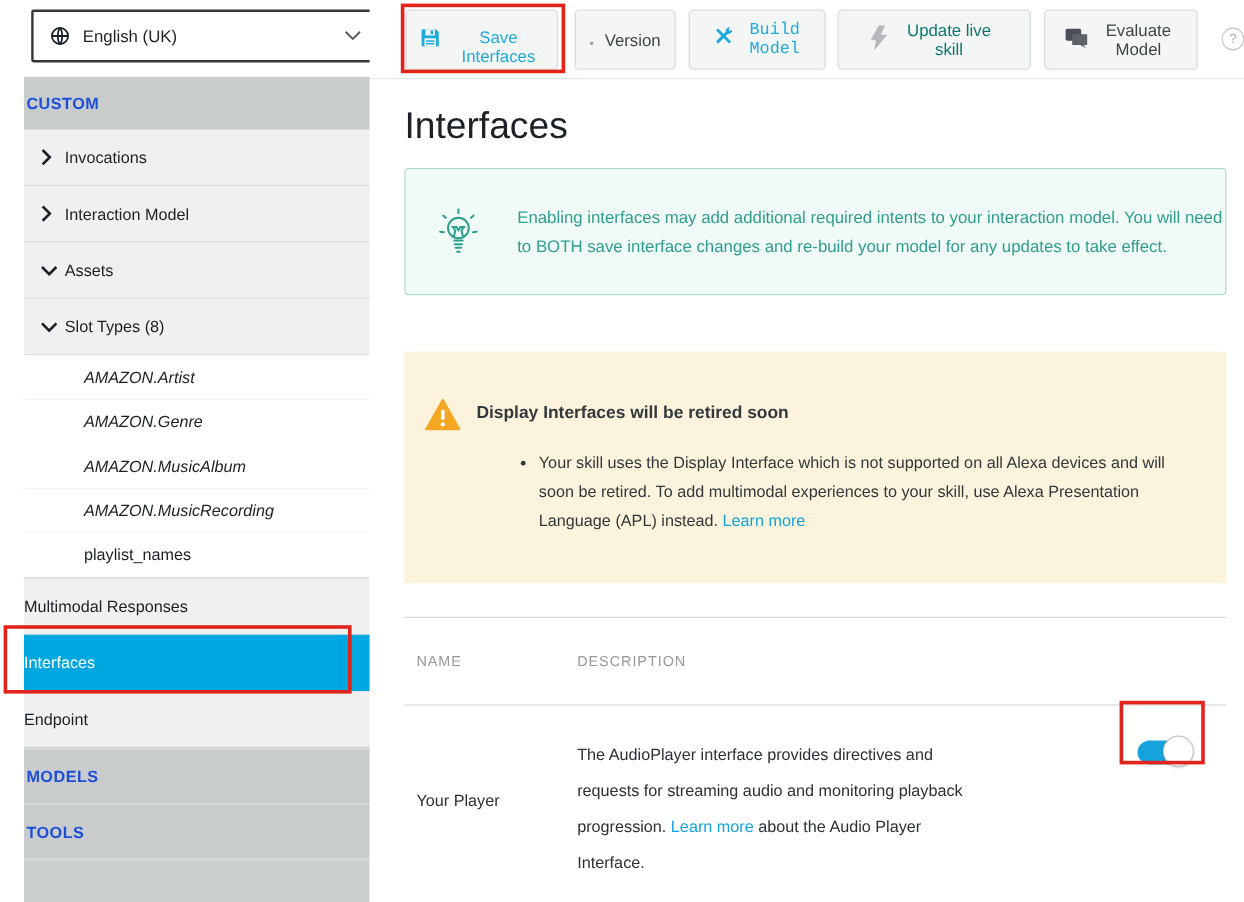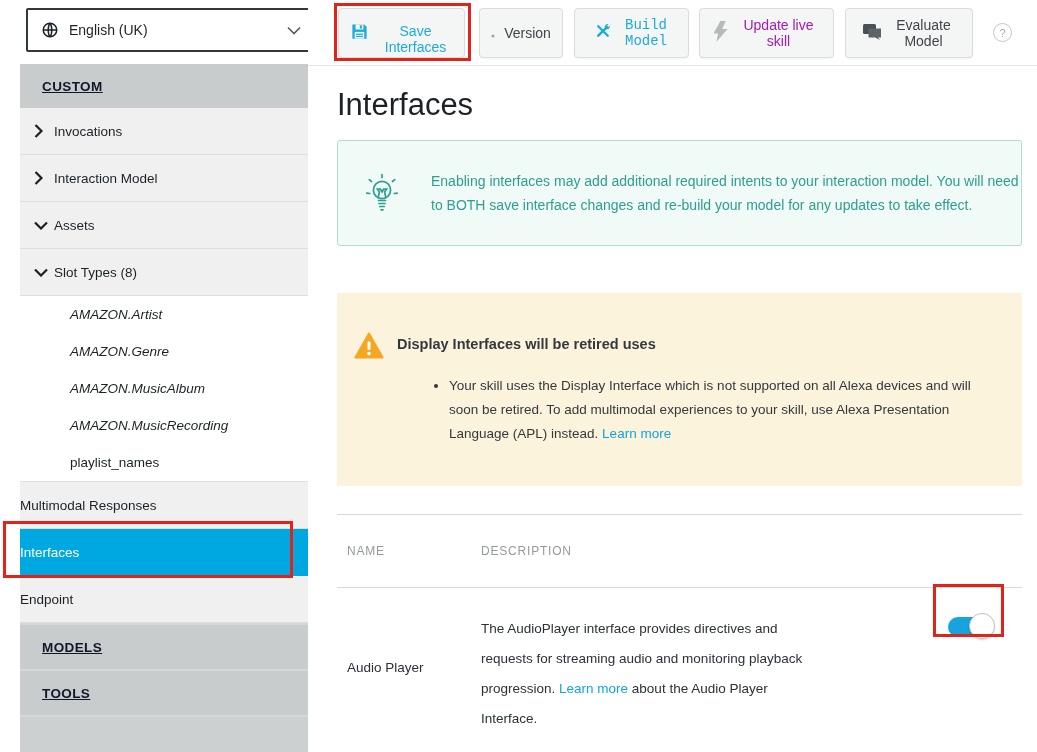--- a/index.html
+++ b/index.html
@@ -6,22 +6,22 @@
   body { font-family:"Liberation Sans","DejaVu Sans",sans-serif; background:#fff; }
   .app { position:relative; width:1037px; height:752px; overflow:hidden; background:#fff; color:#1b2126; }
 
   
   .sidebar { position:absolute; left:0; top:0; width:308px; height:752px; background:#c9cccd;margin-left:20px; }
   .side-top { height:64px; background:#fff; position:relative; }
   .lang-select { position:absolute; left:6px; top:8px; width:290px; height:44px; background:#fff;
     border:2px solid #33383c; border-radius:2px; display:flex; align-items:center; padding:0 13px; cursor:pointer; }
   .lang-select .globe { display:flex; margin-right:10px; }
   .lang-label { flex:1; font-size:14px; color:#1b2126; }
-  .side-header { height:44px; background:#c9cccd; display:flex; align-items:center; padding-left:22px;
-    font-size:13.5px; font-weight:bold; color:#0f172a; letter-spacing:0.4px;text-decoration:underline; }
+  .side-header { height:44px; background:#c9cccd; display:flex; align-items:center; padding-left:2px;
+    font-size:13.5px; font-weight:bold; color:#1d4ed8; letter-spacing:0.4px; }
   .side-header.banded { height:46px; border-top:2px solid #d6d9da; }
   .nav-item { height:47px; background:#f0f0f1; border-bottom:1px solid #dcdedf; display:flex; align-items:center;
     padding-left:14px; cursor:pointer; }
   .nav-item:first-of-type { border-top:2px solid #e4e6e7; }
   .chev-wrap { width:20px; display:flex; align-items:center; }
   .nav-label { font-size:13.5px; color:#1b2126; }
   .slot-list { background:#f0abfc; border-bottom:1px solid #dcdedf; }
   .slot-item { height:37px; display:flex; align-items:center; padding-left:50px; font-size:13.5px;
     font-style:italic; color:#1b2126; cursor:pointer; background:#fff; }
   .slot-item.plain { font-style:normal; }
@@ -35,21 +35,21 @@
   .toolbar { height:66px; border-bottom:1px solid #e3e6e6; display:flex; align-items:center; padding-left:30px; }
   .tbtn { height:50px; border:1px solid #d9dddd; border-radius:4px; background:#f4f5f5; display:flex;
     align-items:center; justify-content:center; gap:9px; font-size:14px; line-height:16px; color:#3f4549;
     box-shadow:0 1px 2px rgba(0,0,0,.05); cursor:pointer; text-align:center; }
   .tbtn .lbl { display:inline-block; }
   .tbtn-save { width:127px; color:#1dabdd; }
   .tbtn-save .lbl { width:76px;margin-top:12px; }
   .tbtn-version { width:84px; margin-left:14px; }
   .tbtn-build { width:115px; margin-left:11px; color:#1dabdd;font-family:Liberation Mono, monospace; }
   .tbtn-build .lbl { width:48px; }
-  .tbtn-update { width:135px; margin-left:10px; color:#a21caf; cursor:default; }
+  .tbtn-update { width:161px; margin-left:10px; color:#0f766e; cursor:default; }
   .tbtn-update .lbl { width:84px; }
   .tbtn-evaluate { width:128px; margin-left:11px; }
   .tbtn-evaluate .lbl { width:66px; }
   .help-circle { width:19px; height:19px; border-radius:50%; border:1px solid #c3c7c9; color:#a5aaad;
     font-size:11px; display:flex; align-items:center; justify-content:center; margin-left:20px; cursor:pointer; }
 
   .content { padding:0 15px 0 29px; }
   .page-title { margin-top:21px; font-size:31px; font-weight:300; color:#1b2126; }
 
   .info-banner { margin-top:17px; min-height:106px; border:1px solid #b2ddd0; border-radius:3px;
@@ -237,38 +237,38 @@
 
       <div class="warn-banner">
         <div class="warn-head">
           <span class="warn-tri">
             <svg width="30" height="27" viewBox="0 0 30 27">
               <path d="M15 1.5 28.6 25.5H1.4z" fill="#f5a623" stroke="#f5a623" stroke-width="2" stroke-linejoin="round"></path>
               <rect x="13.5" y="9.5" width="3" height="8.5" rx="1.2" fill="#fff"></rect>
               <circle cx="15" cy="21.6" r="1.8" fill="#fff"></circle>
             </svg>
           </span>
-          <div class="warn-title">Display Interfaces will be retired uses</div>
+          <div class="warn-title">Display Interfaces will be retired soon</div>
         </div>
         <ul class="warn-list">
           <li><span>Your skill uses the Display Interface which is not supported on all Alexa devices and will soon be retired. To add multimodal experiences to your skill, use Alexa Presentation Language (APL) instead. </span><span class="link">Learn more</span></li>
         </ul>
       </div>
 
       <hr class="divider">
 
       <div class="table-head">
         <div class="th th-name">NAME</div>
         <div class="th">DESCRIPTION</div>
       </div>
 
       <hr class="divider flat">
 
       <div class="iface-row">
-        <div class="cell-name">Audio Player</div>
+        <div class="cell-name">Your Player</div>
         <div class="cell-desc"><span>The AudioPlayer interface provides directives and requests for streaming audio and monitoring playback progression. </span><span class="link">Learn more</span><span> about the Audio Player Interface.</span></div>
         <div class="cell-toggle">
           <div class="toggle" data-on="true">
             <div class="knob"></div>
           </div>
         </div>
       </div>
 
     </div>
   </div>

